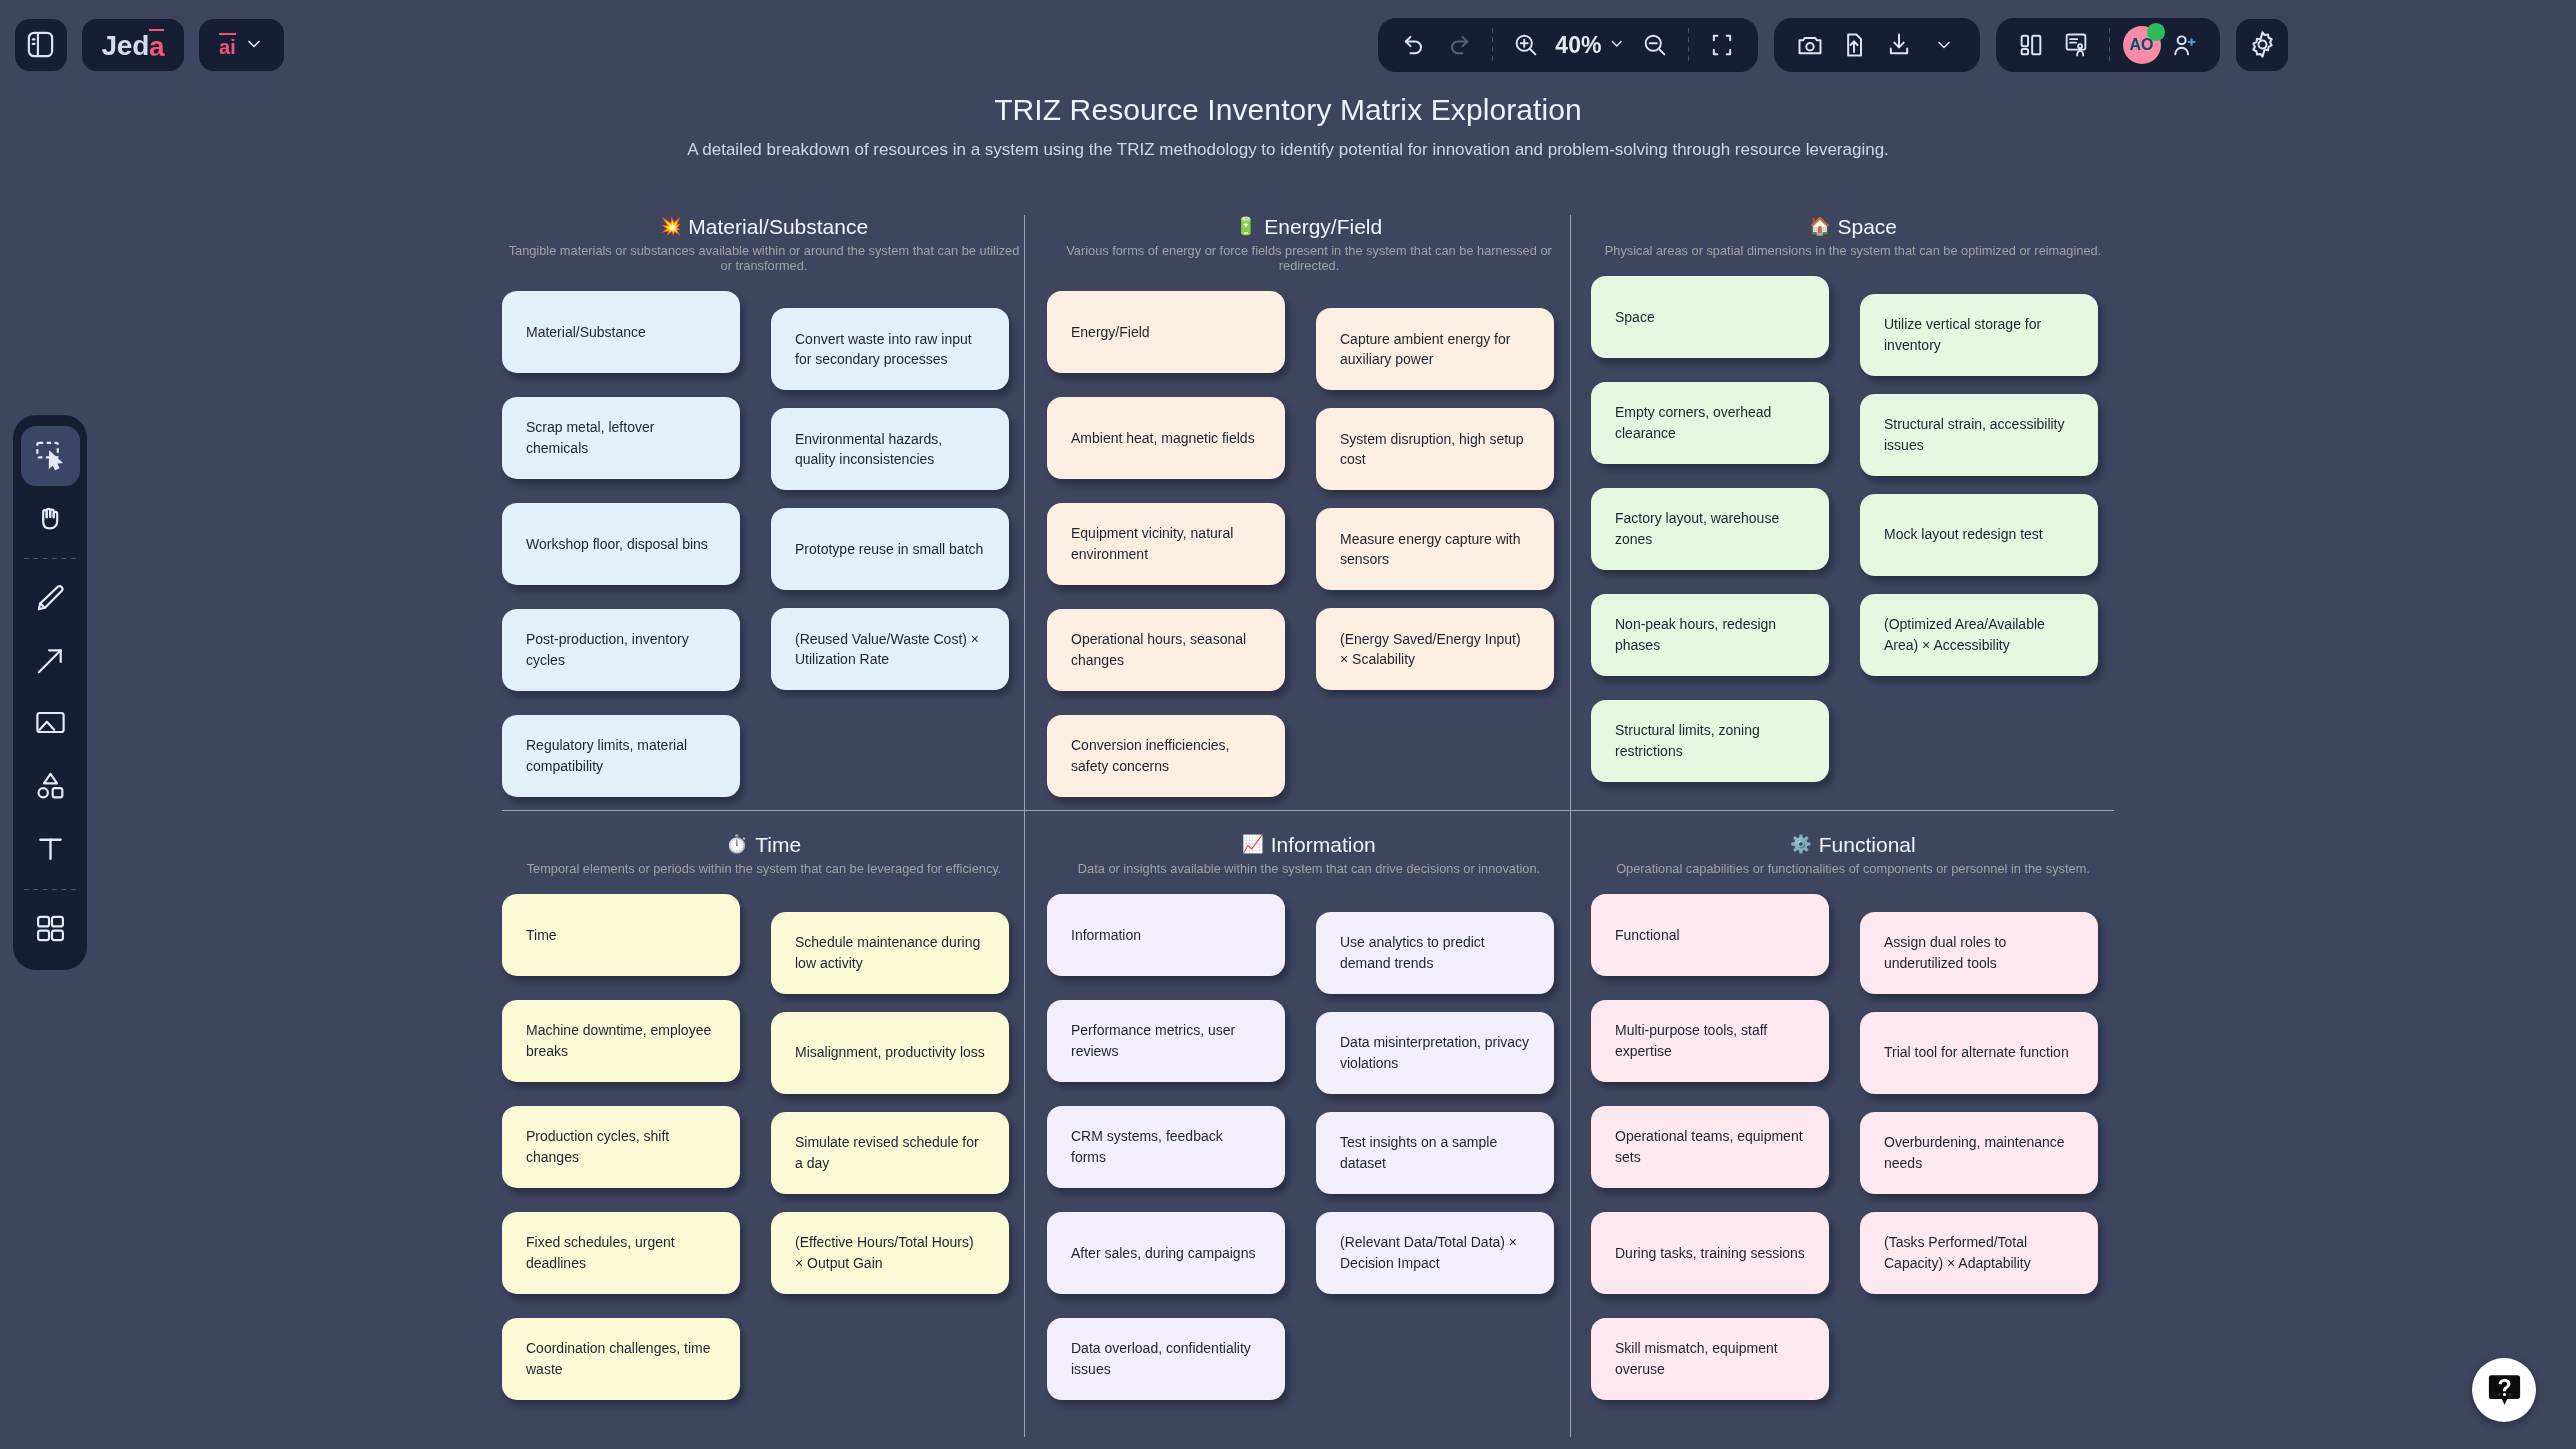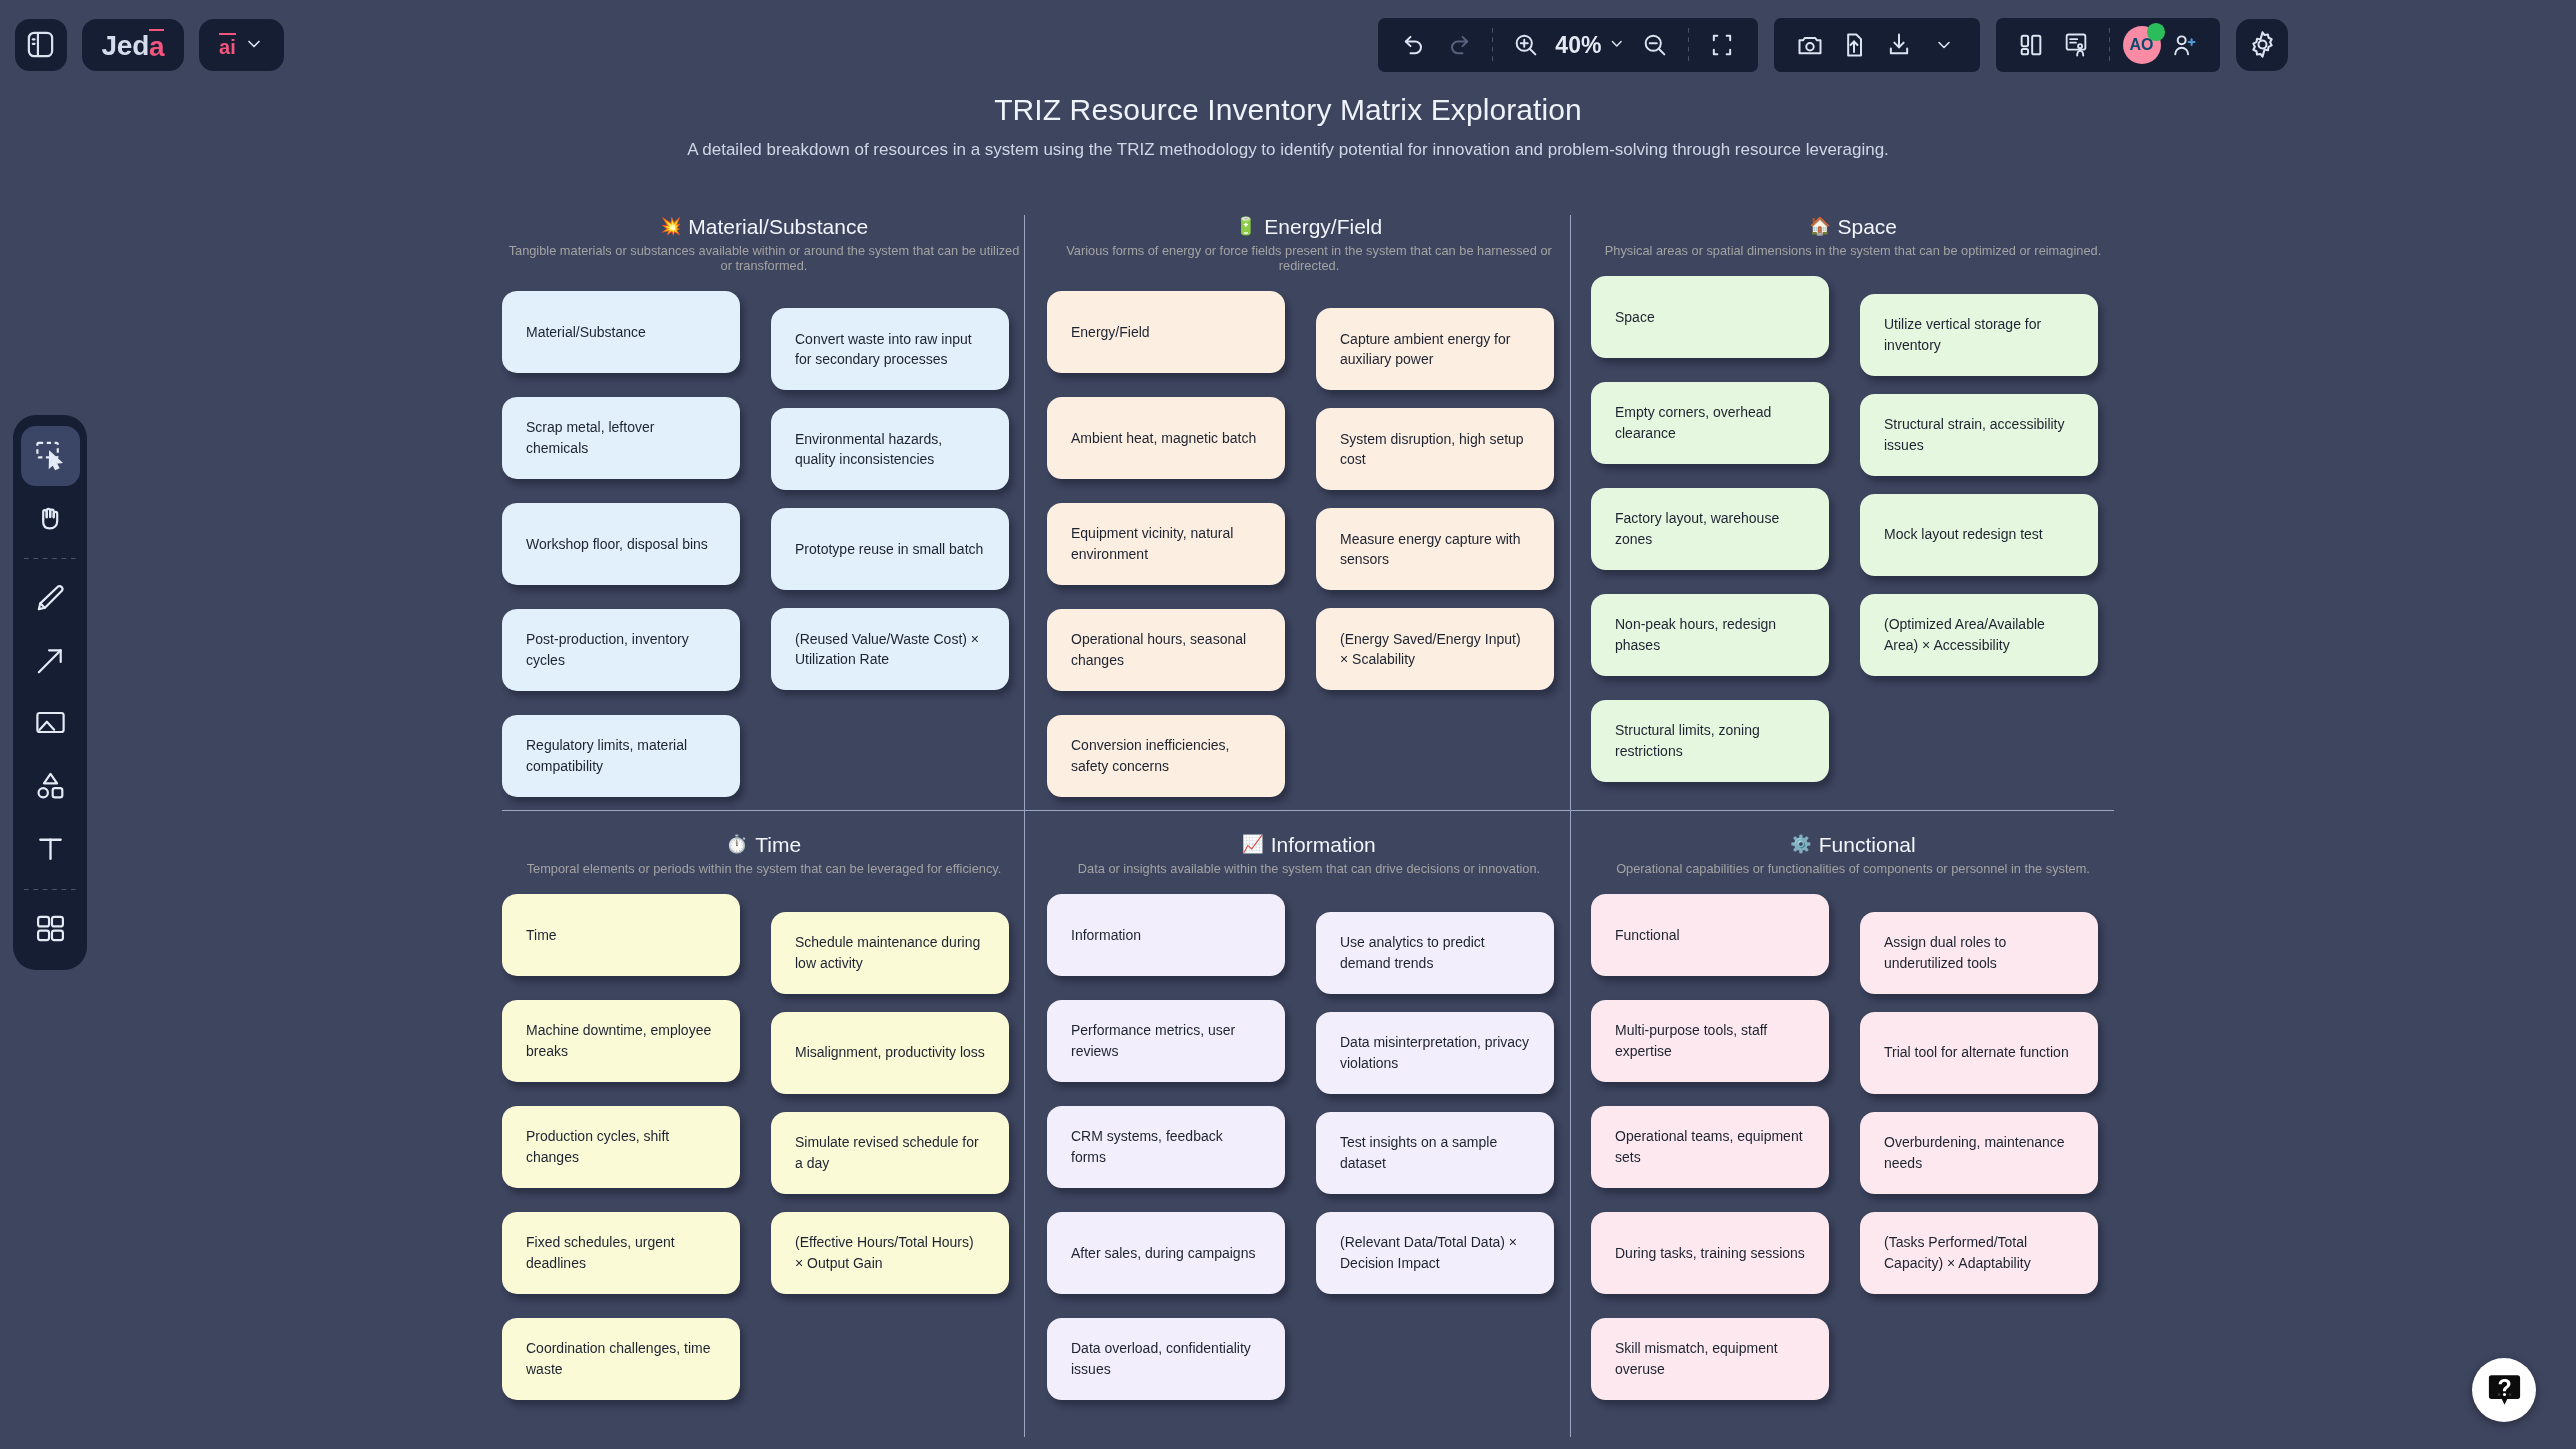--- a/index.html
+++ b/index.html
@@ -35,21 +35,21 @@
   }
   .brand-accent { color: #f2567f; }
   .overline { border-top: 2.7px solid currentColor; display:inline-block; padding-top:1.3px;}
   .ai-pill { gap: 8px; }
   .ai-text { font-size: 20px; font-weight: 600; color: #f2567f; line-height: 1; }
 
   .tb-right {
     margin-left: auto; display: flex; align-items: center; gap: 16px; padding-right: 20px;
   }
   .grp {
-    height: 54px; border-radius: 7px; background: #161e33;
+    height: 54px; border-radius: 18px; background: #161e33;
     display: flex; align-items: center; padding: 0 14.8px; gap: 2.7px;
   }
   .ibtn {
     width: 42px; height: 42px; border-radius: 9.4px;
     display: flex; align-items: center; justify-content: center; cursor: pointer;
   }
   .ibtn svg { display: block; }
   .vsep { width: 1.3px; height: 35px; margin: 0 9.4px;
           background-image: linear-gradient(to bottom,#49536e 55%, transparent 45%);
           background-size: 1.3px 9.4px; }
@@ -432,21 +432,21 @@
       </div>
       <div class="quad" style="left: 545px; top: 0px;">
         <div class="q-head">
           <span class="q-emoji">🔋</span>
           <span class="q-title">Energy/Field</span>
         </div>
         <div class="q-desc">Various forms of energy or force fields present in the system that can be harnessed or redirected.</div>
         <div class="q-grid">
           <div class="col col-l">
             <div class="card c-energy">Energy/Field</div>
-            <div class="card c-energy">Ambient heat, magnetic batch</div>
+            <div class="card c-energy">Ambient heat, magnetic fields</div>
             <div class="card c-energy">Equipment vicinity, natural environment</div>
             <div class="card c-energy">Operational hours, seasonal changes</div>
             <div class="card c-energy">Conversion inefficiencies, safety concerns</div>
           </div>
           <div class="col col-r">
             <div class="card c-energy">Capture ambient energy for auxiliary power</div>
             <div class="card c-energy">System disruption, high setup cost</div>
             <div class="card c-energy">Measure energy capture with sensors</div>
             <div class="card c-energy">(Energy Saved/Energy Input) × Scalability</div>
           </div>

